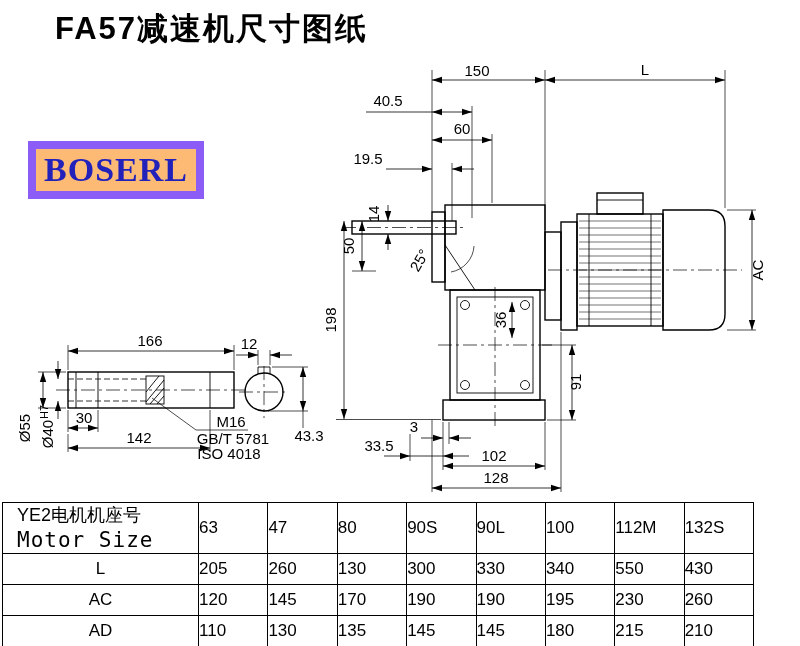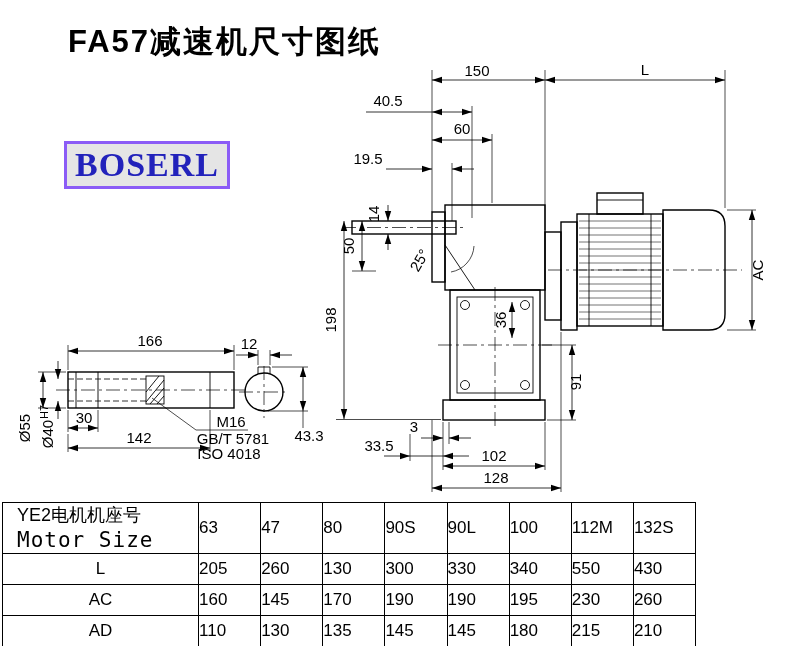--- a/index.html
+++ b/index.html
@@ -1,34 +1,34 @@
 <!DOCTYPE html>
 <html><head>
 <meta charset="utf-8">
 <style>
   html,body{margin:0;padding:0;background:#fff;}
   .page{position:relative;width:800px;height:646px;background:#fff;overflow:hidden;
         font-family:"Liberation Sans",sans-serif;color:#000;}
-  .title{position:absolute;left:55px;top:8px;margin:13px;font-size:31px;font-weight:bold;
+  .title{position:absolute;left:55px;top:8px;margin:0;font-size:31px;font-weight:bold;
          letter-spacing:2px;font-family:"Liberation Sans",sans-serif;}
-  .logo{position:absolute;left:28px;top:141px;width:160px;height:42px;border:3px solid #8b5cf6;
-        display:flex;align-items:center;justify-content:center;background:#e5e5e5;margin-left:36px;}
+  .logo{position:absolute;left:28px;top:141px;width:160px;height:42px;border:8px solid #8b5cf6;
+        display:flex;align-items:center;justify-content:center;background:#fdba74;}
   .logo span{font-family:"Liberation Serif",serif;font-weight:bold;font-size:34px;
              color:#2222bb;letter-spacing:1px;line-height:1;}
   svg.draw{position:absolute;left:0;top:0;}
   svg.draw text{font:15px "Liberation Sans",sans-serif;fill:#000;}
   svg.draw text.sm{font-size:11px;}
   .ol{fill:none;stroke:#000;stroke-width:1.4;}
   .tl{fill:none;stroke:#000;stroke-width:0.9;}
   .fin{fill:none;stroke:#000;stroke-width:0.55;}
   .dl{fill:none;stroke:#000;stroke-width:0.8;}
   .el{fill:none;stroke:#000;stroke-width:0.7;}
   .cl{fill:none;stroke:#000;stroke-width:0.7;stroke-dasharray:14 4 3 4;}
   .hdn{fill:none;stroke:#000;stroke-width:0.8;stroke-dasharray:6 3;}
-  table.spec{position:absolute;left:2px;top:502px;width:694px;border-collapse:collapse;
+  table.spec{position:absolute;left:2px;top:502px;width:752px;border-collapse:collapse;
              table-layout:fixed;font-size:17px;}
   table.spec td{border:1px solid #000;text-align:left;vertical-align:middle;height:30px;padding:0;}
   table.spec tr.hdr td{height:50px;}
   table.spec td.c0{text-align:left;padding-left:14px;}
   table.spec tr:not(.hdr) td.c0{text-align:center;padding-left:0;}
   .hdr .cn{font-size:18px;line-height:1.35;}
   .hdr .en{font-family:"DejaVu Sans Mono",monospace;font-size:21px;letter-spacing:1px;line-height:1.2;}
 </style>
 </head>
 <body>
@@ -316,21 +316,21 @@
       <td>260</td>
       <td>130</td>
       <td>300</td>
       <td>330</td>
       <td>340</td>
       <td>550</td>
       <td>430</td>
     </tr>
     <tr>
       <td class="c0">AC</td>
-      <td>160</td>
+      <td>120</td>
       <td>145</td>
       <td>170</td>
       <td>190</td>
       <td>190</td>
       <td>195</td>
       <td>230</td>
       <td>260</td>
     </tr>
     <tr>
       <td class="c0">AD</td>

